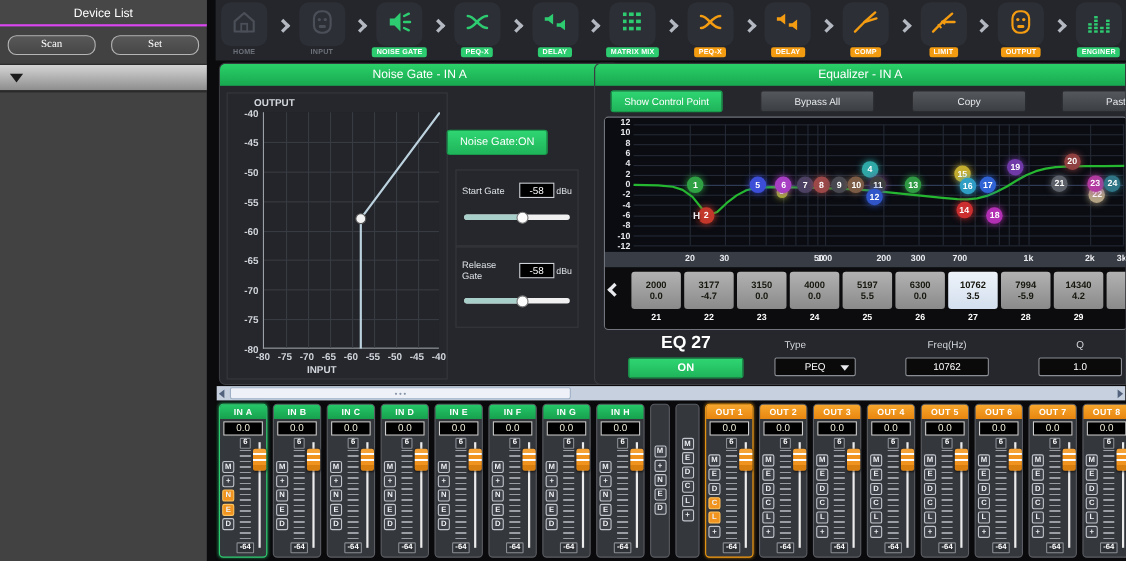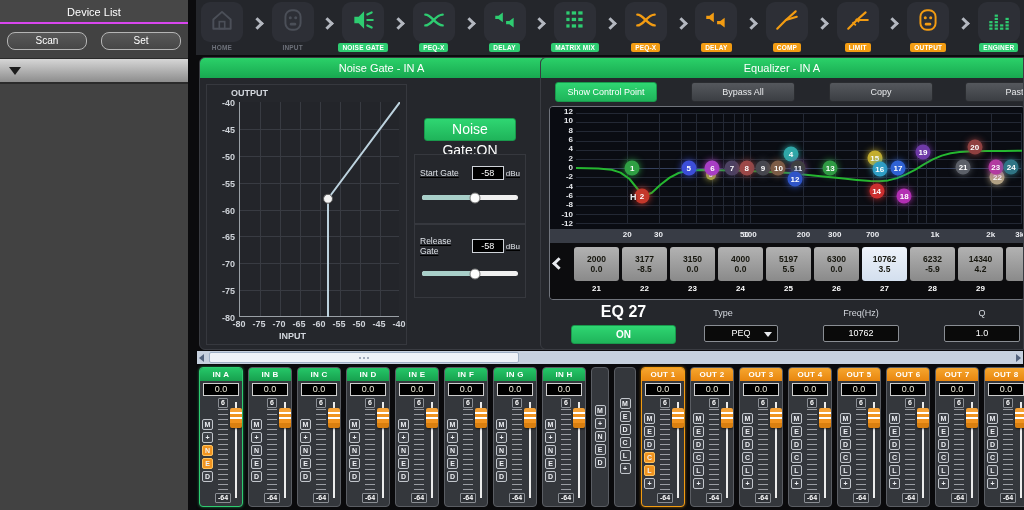--- a/index.html
+++ b/index.html
@@ -4,21 +4,21 @@
 <style>
   * { margin:0; padding:0; box-sizing:border-box; }
   html,body { width:1024px; height:510px; overflow:hidden; background:#000;
     font-family:"Liberation Sans", sans-serif; }
   #root { position:relative; width:1024px; height:510px; background:#0b0b0d; }
 
   
   #sidebar { position:absolute; left:0; top:0; width:188px; height:510px; background:#424242; }
   .dl-header { height:24px; background:#474747; color:#fff; font-size:11px; text-align:center;
     line-height:24px; border-bottom:2px solid #d946ef; }
-  .dl-btnrow { display:flex; justify-content:space-between; padding:8px 7px 0 7px; }
+  .dl-btnrow { display:flex; justify-content:space-between; padding:8px 7px 0 7px;font-family:Liberation Serif, serif; }
   .dl-btn { width:80px; height:18px; background:linear-gradient(#585858,#474747);
     border:1px solid #b5b5b5; border-radius:8px; color:#fff; font-size:10px;
     text-align:center; line-height:16px; }
   .dl-combo { margin-top:8px; height:26px; background:linear-gradient(#d6d6d6,#8d8d8d);
     border-top:1px solid #2a2a2a; border-bottom:2px solid #2a2a2a; display:flex; align-items:center; }
   .dl-caret { width:0; height:0; margin-left:9px; border:6px solid transparent;
     border-top:8px solid #1c1c1c; border-bottom:none; }
 
   
   #topbar { position:absolute; left:196px; top:0; width:828px; height:55px; background:#24262b;
@@ -54,23 +54,23 @@
   #ng-graphbox { position:absolute; left:6px; top:26px; width:201px; height:261px; border:1px solid #36383e; }
   #ng-ylab { position:absolute; left:24px; top:3px; font-size:9px; font-weight:bold; color:#d4d8de; }
   #ng-plot { position:absolute; left:32px; top:17px; width:160px; height:215px;
     border-left:1px solid #9aa0a6; border-bottom:1px solid #9aa0a6; background:#23252a; }
   .ng-hline { position:absolute; left:0; right:0; height:1px; background:#383b42; }
   .ng-vline { position:absolute; top:0; bottom:0; width:1px; background:#383b42; }
   #ng-plot svg { position:absolute; left:0; top:0; }
   .ng-ytick { position:absolute; width:26px; text-align:right; font-size:9px; font-weight:bold; color:#cfd3d9; }
   .ng-xtick { position:absolute; width:20px; text-align:center; font-size:9px; font-weight:bold; color:#cfd3d9; }
   #ng-xlab { position:absolute; left:72px; top:246px; font-size:9px; font-weight:bold; color:#d4d8de; }
-  #ng-on { position:absolute; left:224px; top:60px; width:92px; height:23px; font-size:14px; line-height:21px; }
+  #ng-on { position:absolute; left:206px; top:60px; width:92px; height:23px; font-size:10px; line-height:21px; }
   .ng-group { position:absolute; left:214px; width:112px; border:1px solid #36383e; padding:11px 5px 0 5px; }
-  .ng-row { display:flex; align-items:center;text-decoration:underline; }
+  .ng-row { display:flex; align-items:center; }
   .ng-lbl { flex:1; font-size:8.5px; color:#dde1e7; }
   .ng-valbox { width:32px; height:14px; background:#000; border:1px solid #cfd3d9; color:#fff;
     font-size:9px; text-align:center; line-height:12px; }
   .ng-unit { font-size:8px; color:#dde1e7; margin-left:2px; }
   .ng-slider { position:relative; margin:15px 2px 0 2px; height:5px; background:#f0f0f0; border-radius:3px; }
   .ng-fill { position:absolute; left:0; top:0; bottom:0; background:#a8cfc9; border-radius:3px; }
   .ng-thumb { position:absolute; top:50%; width:11px; height:11px; background:#fdfdfd; border:1px solid #777;
     border-radius:50%; transform:translate(-50%,-50%); }
 
   
@@ -503,21 +503,21 @@
         </div>
       <div id="eq-table">
         <span id="eq-prev"></span>
         <div class="eq-cellrow" id="eq-cells">
             <div class="eq-cell">
               <span>2000</span>
               <span>0.0</span>
             </div>
             <div class="eq-cell">
               <span>3177</span>
-              <span>-8.5</span>
+              <span>-4.7</span>
             </div>
             <div class="eq-cell">
               <span>3150</span>
               <span>0.0</span>
             </div>
             <div class="eq-cell">
               <span>4000</span>
               <span>0.0</span>
             </div>
             <div class="eq-cell">
@@ -526,21 +526,21 @@
             </div>
             <div class="eq-cell">
               <span>6300</span>
               <span>0.0</span>
             </div>
             <div class="eq-cell sel">
               <span>10762</span>
               <span>3.5</span>
             </div>
             <div class="eq-cell">
-              <span>6232</span>
+              <span>7994</span>
               <span>-5.9</span>
             </div>
             <div class="eq-cell">
               <span>14340</span>
               <span>4.2</span>
             </div>
             <div class="eq-cell" style="width: 20px;"></div>
           </div>
         <div class="eq-numrow" id="eq-nums">
             <span>21</span>

